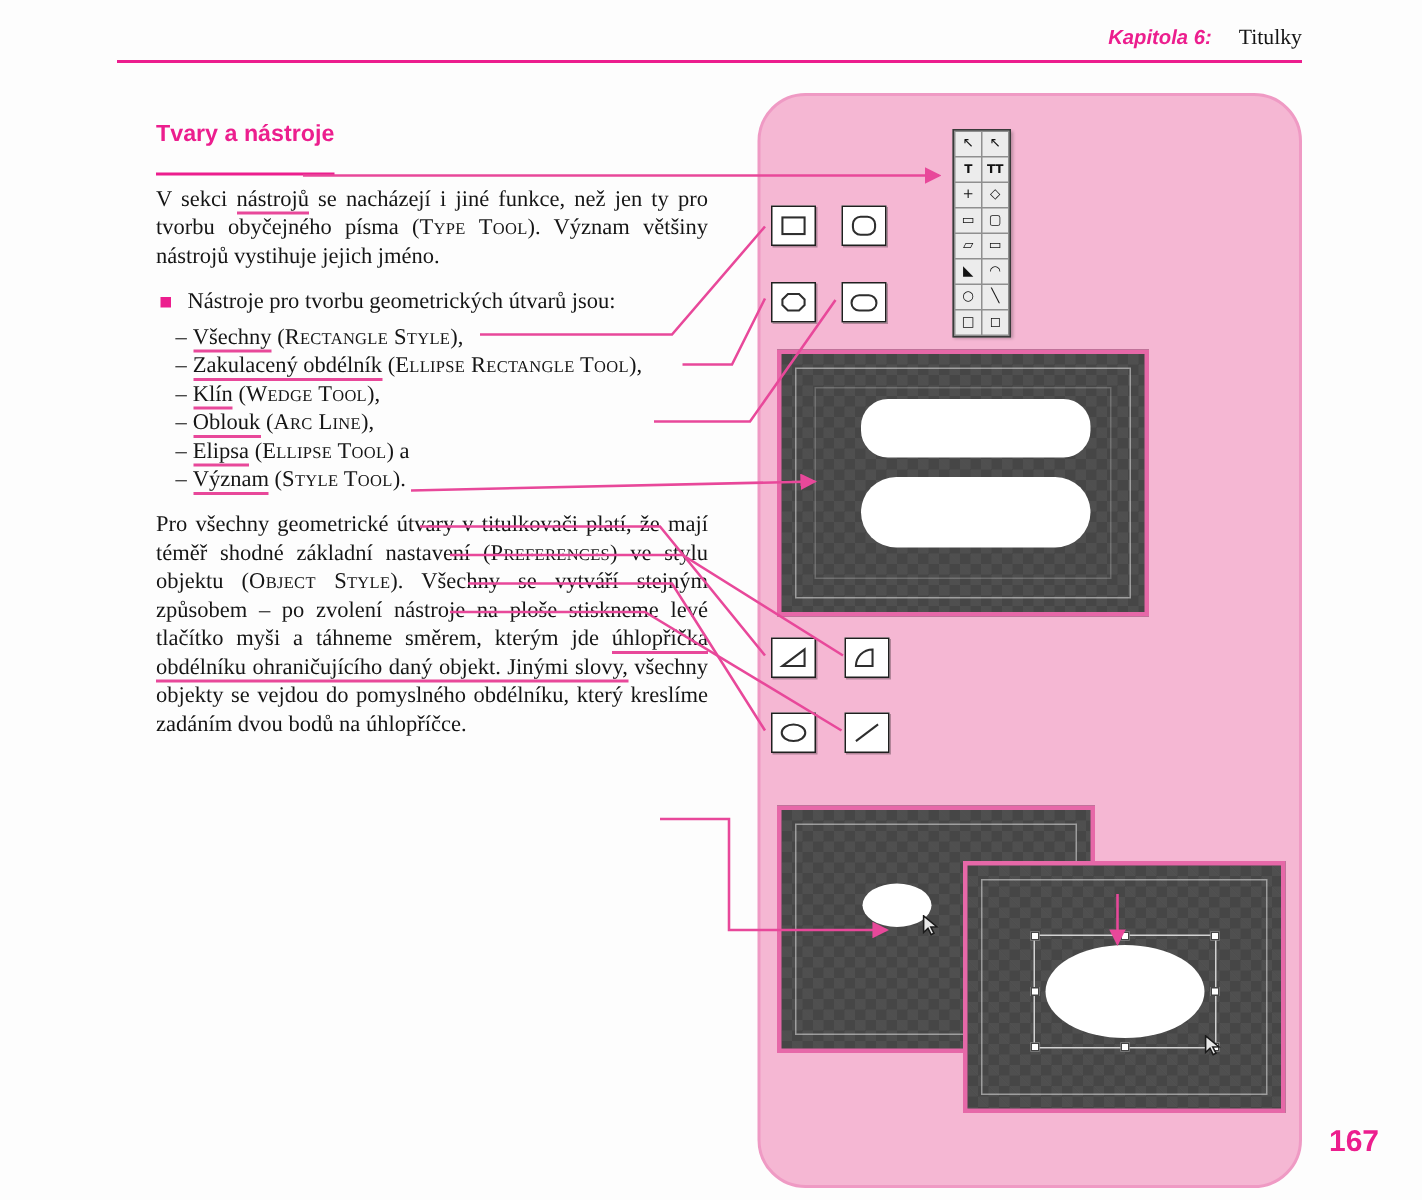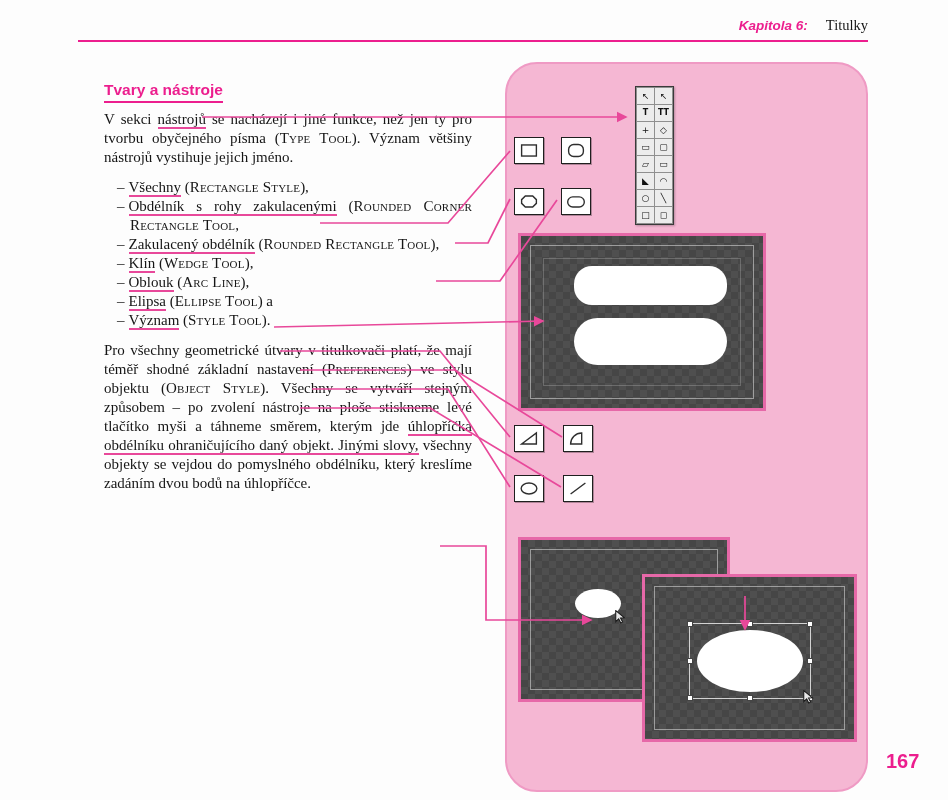--- a/index.html
+++ b/index.html
@@ -3,21 +3,21 @@
 <meta charset="utf-8">
 <style>
 :root{--pink:#ec1e8e;--pink-line:#e8489a;--panel:#f5b7d3;--canvas-border:#e668a8}
 *{margin:0;padding:0;box-sizing:border-box}
 html,body{width:948px;height:800px}
 body{position:relative;background:#fdfdfd;font-family:"Liberation Serif","DejaVu Serif",serif;color:#151515;overflow:hidden}
 .header{position:absolute;top:17px;right:80px;font-size:14.5px;white-space:nowrap}
 .chapter{color:var(--pink);font-family:"Liberation Sans",sans-serif;font-style:italic;font-weight:bold;font-size:13.5px;margin-right:18px}
 .header-rule{position:absolute;left:78px;top:40px;width:790px;height:2px;background:var(--pink)}
 .text-col{position:absolute;left:104px;top:80px;width:368px;font-size:15px;line-height:19px;text-align:justify;z-index:2}
-.section-heading{font-family:"Liberation Sans",sans-serif;font-size:15.5px;font-weight:bold;color:var(--pink);display:inline-block;border-bottom:2px solid var(--pink);padding-bottom:2px;margin-bottom:7px}
+.section-heading{font-family:"Liberation Sans",sans-serif;font-size:15.5px;font-weight:bold;color:var(--pink);display:inline-block;border-bottom:2px solid var(--pink);padding-bottom:16px;margin-bottom:7px}
 .para{margin-bottom:11px}
 .u{border-bottom:2px solid var(--pink-line)}
 .sc{font-variant:small-caps;letter-spacing:.2px}
 .bullet-item{display:flex;margin-bottom:5px}
 .bullet-sq{flex:none;width:7px;height:7px;background:var(--pink);margin:6px 11px 0 3px}
 .bullet-text{flex:1;text-align:justify}
 .tool-list{padding-left:26px;margin-bottom:11px}
 .li{text-indent:-13px}
 .dash{margin-right:4px}
 .panel{position:absolute;left:505px;top:62px;width:363px;height:730px;background:var(--panel);border:2px solid #ef9ac4;border-radius:32px;z-index:1}
@@ -56,25 +56,28 @@
 <div class="header">
   <span class="chapter">Kapitola 6:</span><span>Titulky</span>
 </div>
 <div class="header-rule"></div>
 
 <div class="text-col">
   <div><span class="section-heading">Tvary a nástroje</span></div>
 
   <p class="para"><span>V sekci </span><span class="u">nástrojů</span><span> se nacházejí i jiné funkce, než jen ty pro tvorbu obyčejného písma (</span><span class="sc">Type Tool</span><span>). Význam většiny nástrojů vystihuje jejich jméno.</span></p>
 
+  <div class="bullet-item">
+    <span class="bullet-sq"></span>
+    <span class="bullet-text">Nástroje pro tvorbu geometrických útvarů jsou:</span>
+  </div>
 
   <div class="tool-list">
     <div class="li"><span class="dash">–</span><span class="u">Všechny</span><span> (</span><span class="sc">Rectangle Style</span><span>),</span></div>
-    <div class="li"><span class="dash">–</span><span class="u">Obdélník s rohy zakulacenými</span><span> (</span><span class="sc">Rounded Corner Rectangle Tool</span><span>,</span></div>
-    <div class="li"><span class="dash">–</span><span class="u">Zakulacený obdélník</span><span> (</span><span class="sc">Rounded Rectangle Tool</span><span>),</span></div>
+    <div class="li"><span class="dash">–</span><span class="u">Zakulacený obdélník</span><span> (</span><span class="sc">Ellipse Rectangle Tool</span><span>),</span></div>
     <div class="li"><span class="dash">–</span><span class="u">Klín</span><span> (</span><span class="sc">Wedge Tool</span><span>),</span></div>
     <div class="li"><span class="dash">–</span><span class="u">Oblouk</span><span> (</span><span class="sc">Arc Line</span><span>),</span></div>
     <div class="li"><span class="dash">–</span><span class="u">Elipsa</span><span> (</span><span class="sc">Ellipse Tool</span><span>) a</span></div>
     <div class="li"><span class="dash">–</span><span class="u">Význam</span><span> (</span><span class="sc">Style Tool</span><span>).</span></div>
   </div>
 
   <p class="para"><span>Pro všechny geometrické útvary v titulkovači platí, že mají téměř shodné základní nastavení (</span><span class="sc">Preferences</span><span>) ve stylu objektu (</span><span class="sc">Object Style</span><span>). Všechny se vytváří stejným způsobem – po zvolení nástroje na ploše stiskneme levé tlačítko myši a táhneme směrem, kterým jde </span><span class="u">úhlopříčka obdélníku ohraničujícího daný objekt. Jinými slovy,</span><span> všechny objekty se vejdou do pomyslného obdélníku, který kreslíme zadáním dvou bodů na úhlopříčce.</span></p>
 </div>
 
 <div class="panel">

